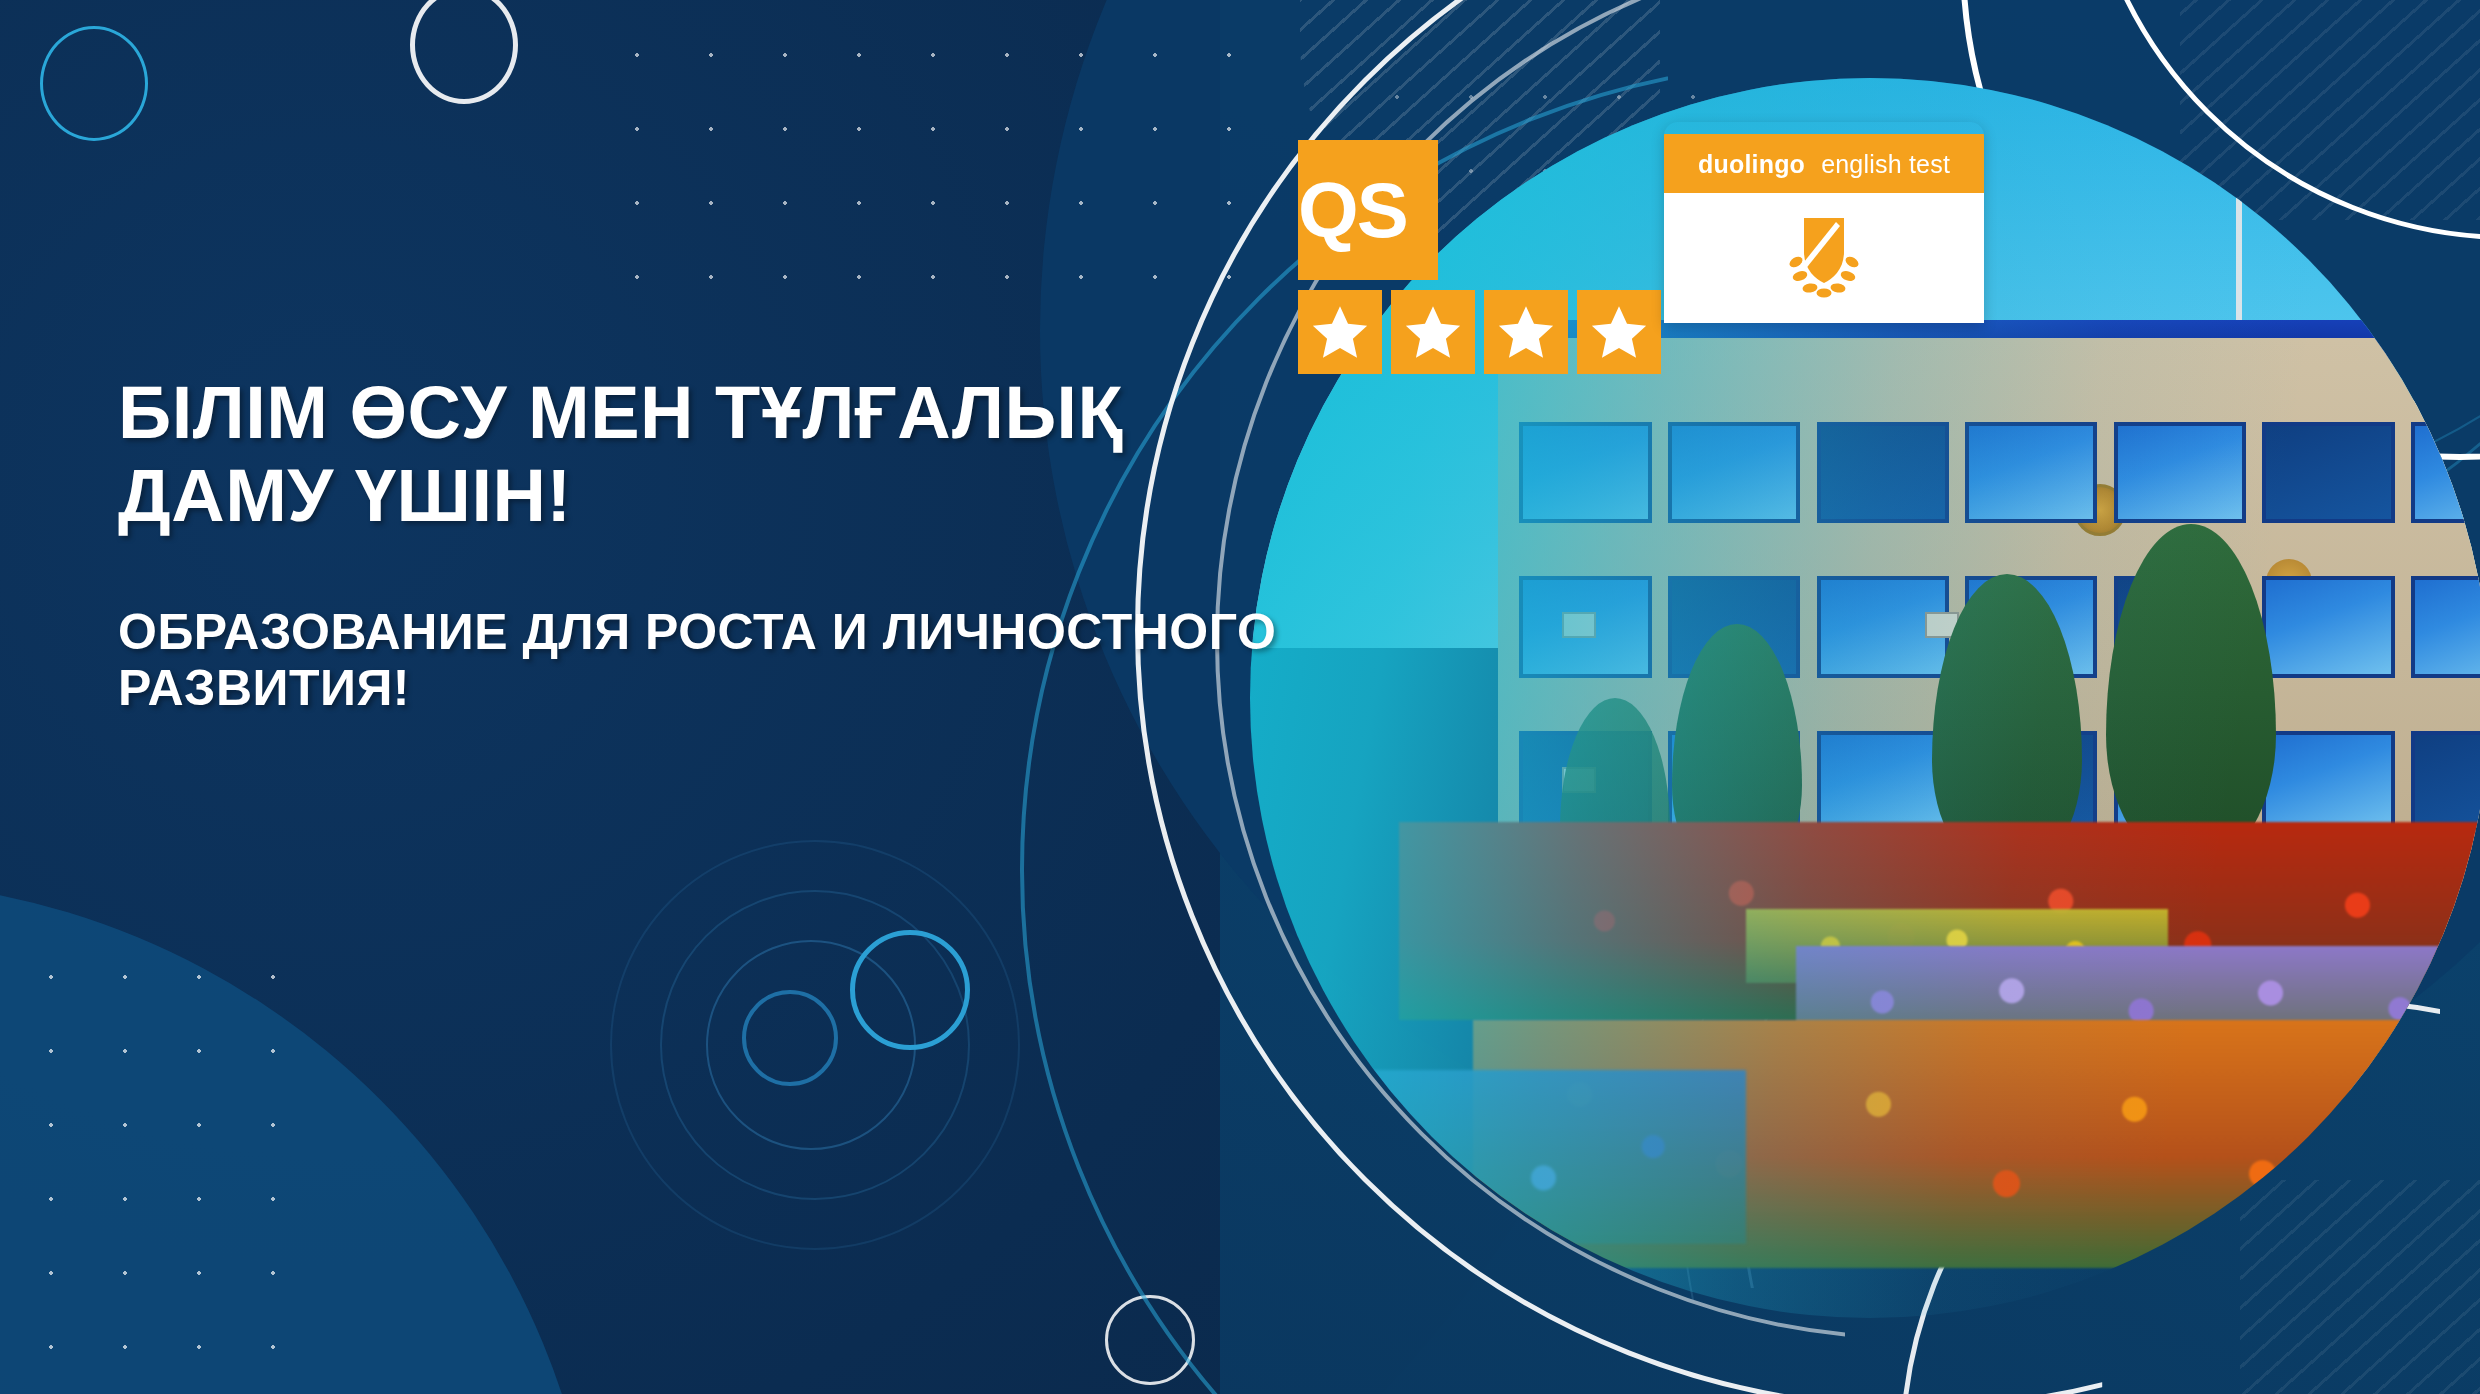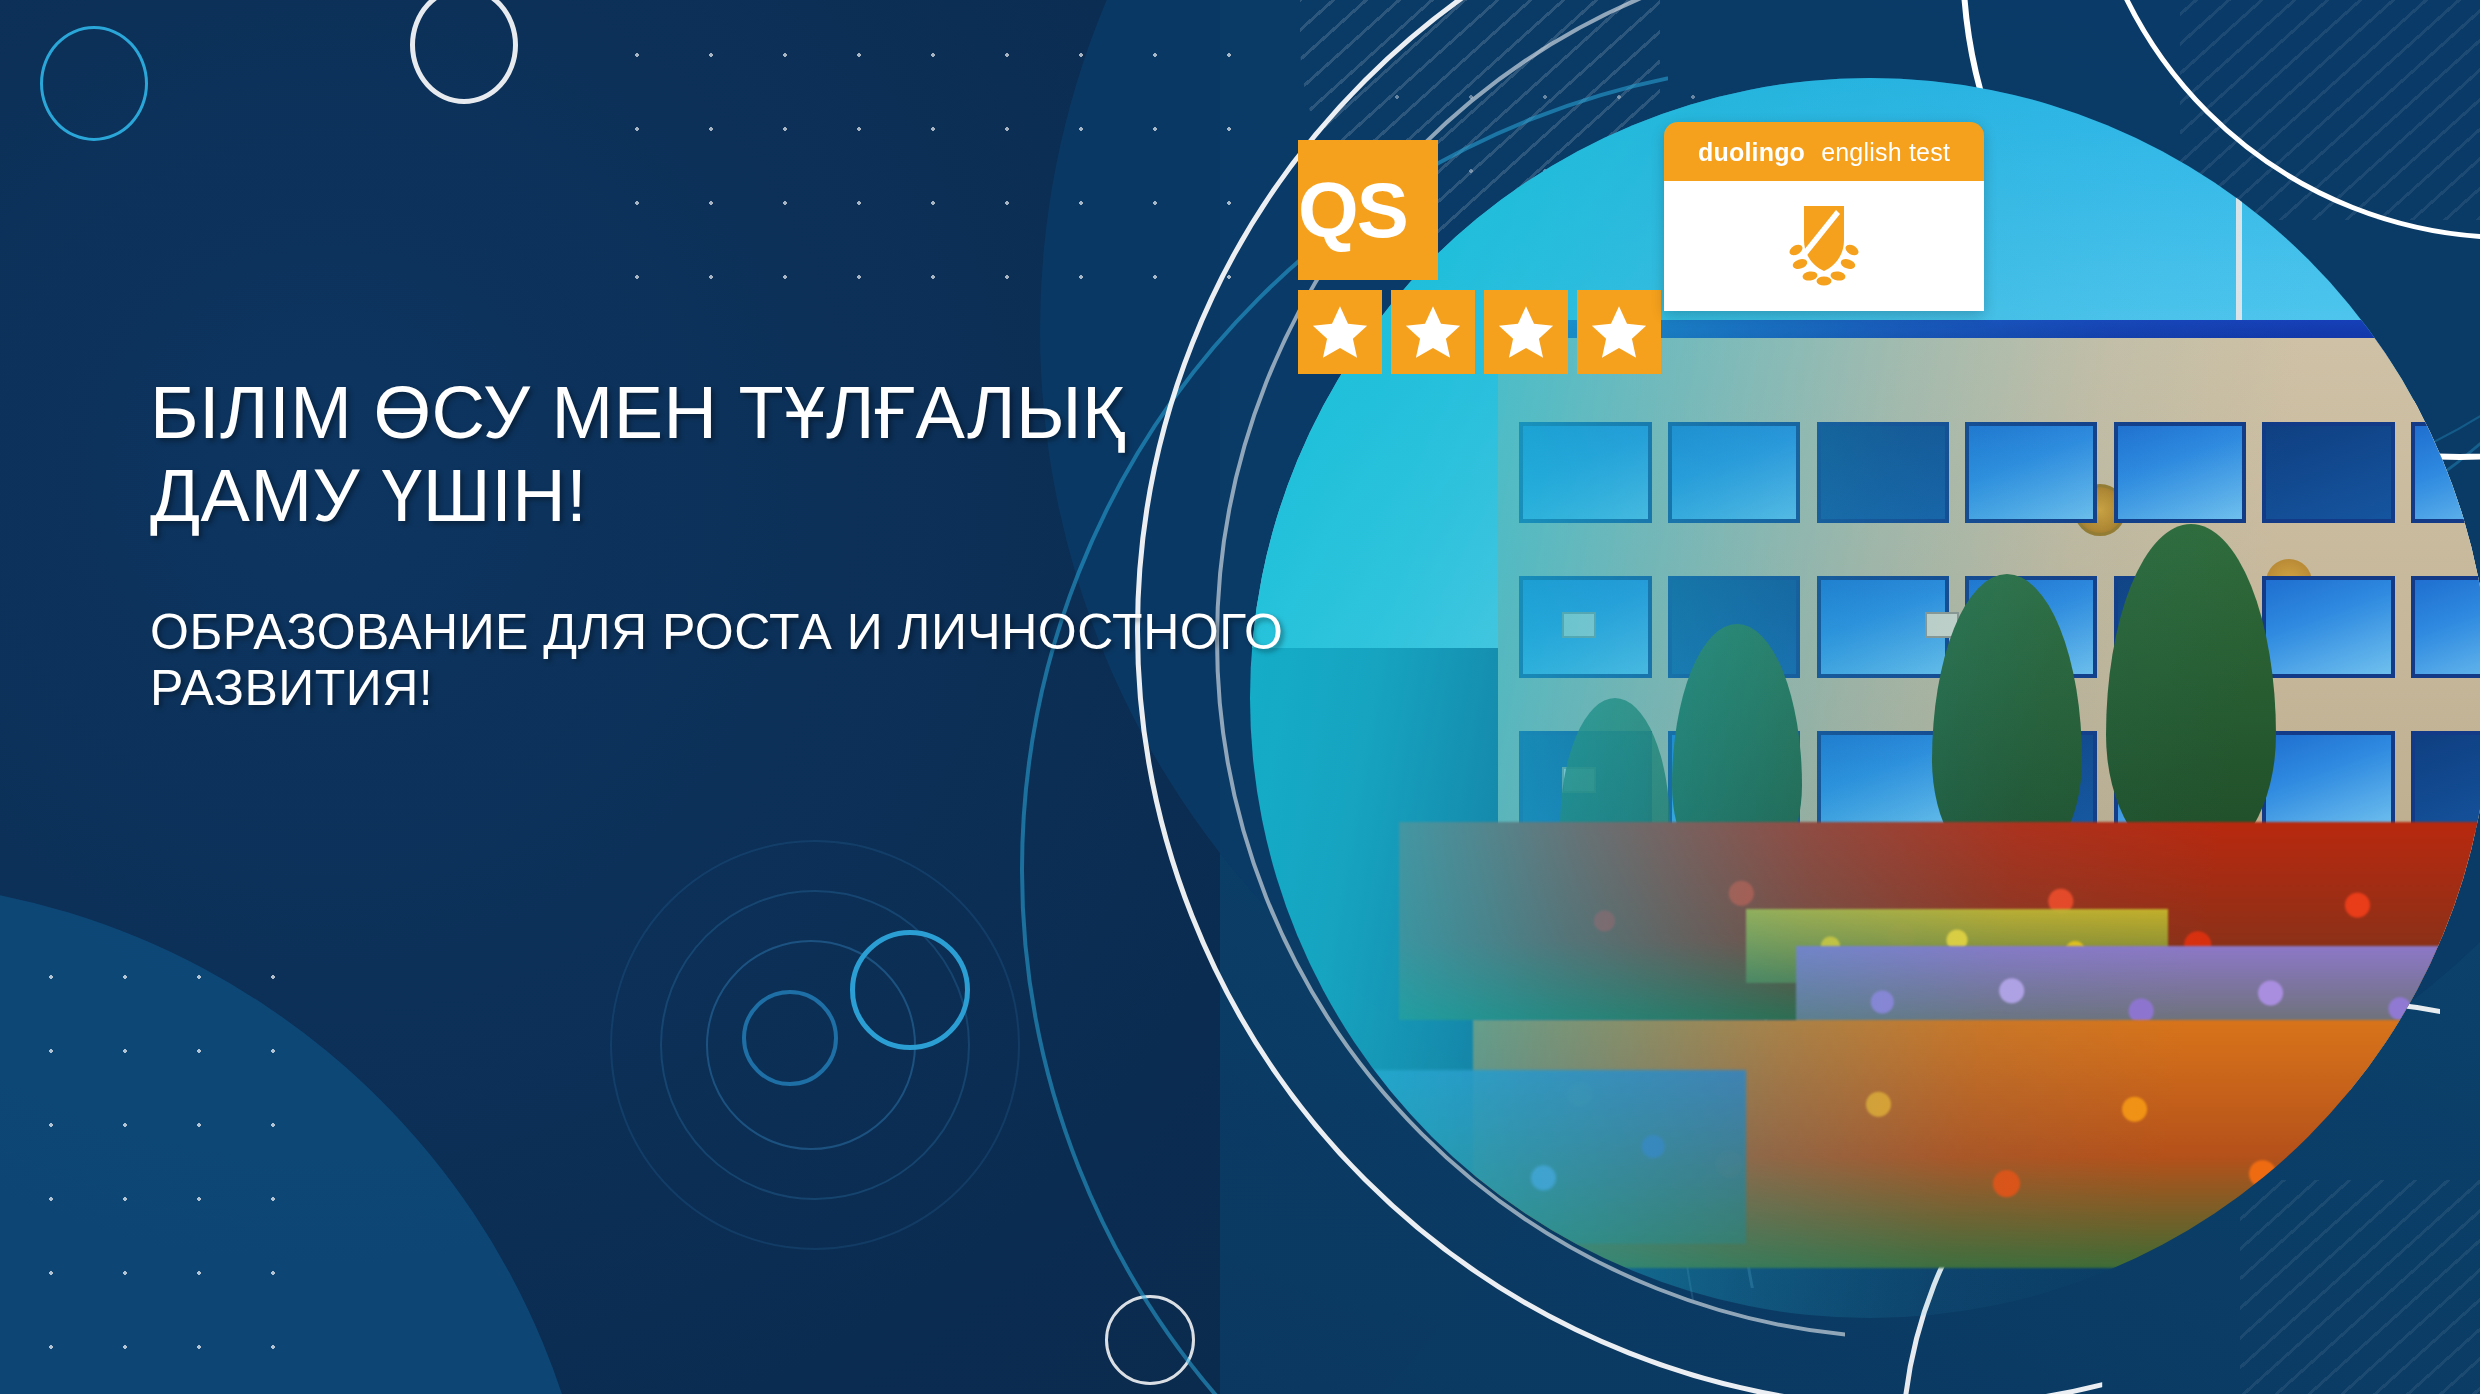--- a/index.html
+++ b/index.html
@@ -110,23 +110,22 @@
   }
   .arc-white-br{
     left:1900px;top:1000px;width:900px;height:900px;border-radius:50%;
     border:5px solid rgba(255,255,255,.9);
     clip-path:polygon(0 0, 60% 0, 60% 52%, 0 52%);
   }
 
   
   .headline{
     position:absolute;left:118px;top:372px;width:1180px;
-    color:#ffffff;font-weight:400;line-height:1.12;letter-spacing:.5px;
+    color:#ffffff;font-weight:700;line-height:1.12;letter-spacing:.5px;
     text-shadow:3px 3px 5px rgba(0,0,0,.35);
-    margin-left:32px;
   }
   .headline .kz{font-size:74px;}
   .headline .gap{height:66px;}
   .headline .ru{font-size:50px;}
 
   
   .photo-wrap{
     position:absolute;left:1250px;top:78px;width:1240px;height:1240px;border-radius:50%;
     overflow:hidden;
     box-shadow:0 0 0 0 rgba(0,0,0,0);
@@ -240,21 +239,21 @@
   .qs-tile{width:140px;height:140px;background:#f5a11d;display:flex;align-items:center;}
   .qs-text{color:#fff;font-size:78px;font-weight:700;line-height:1;letter-spacing:-2px;}
   .qs-stars{display:flex;gap:9px;margin-top:10px;}
   .star-tile{width:84px;height:84px;background:#f5a11d;display:flex;align-items:center;justify-content:center;}
   .star-tile svg{width:62px;height:62px;}
 
   
   .duo{position:absolute;left:1664px;top:122px;width:320px;
        border-radius:14px 14px 0 0;overflow:hidden;
        box-shadow:0 4px 14px rgba(0,0,0,.2);}
-  .duo-top{background:#f5a11d;padding:16px 10px 14px;text-align:center;}
+  .duo-top{background:#f5a11d;padding:16px 10px 14px;text-align:center;margin-top:12px;}
   .duo-top span{color:#fff;font-size:25px;letter-spacing:.2px;}
   .duo-top .brand{font-weight:700;}
   .duo-mid{background:#ffffff;height:130px;display:flex;align-items:center;justify-content:center;}
   .duo-mid svg{width:100px;height:96px;}
   .duo-bot{background:#f5a11d;padding:12px 8px 16px;text-align:center;}
   .duo-bot div{color:#fff;font-size:28px;font-weight:700;line-height:1.12;letter-spacing:1px;}
 </style>
 </head>
 <body>
 

